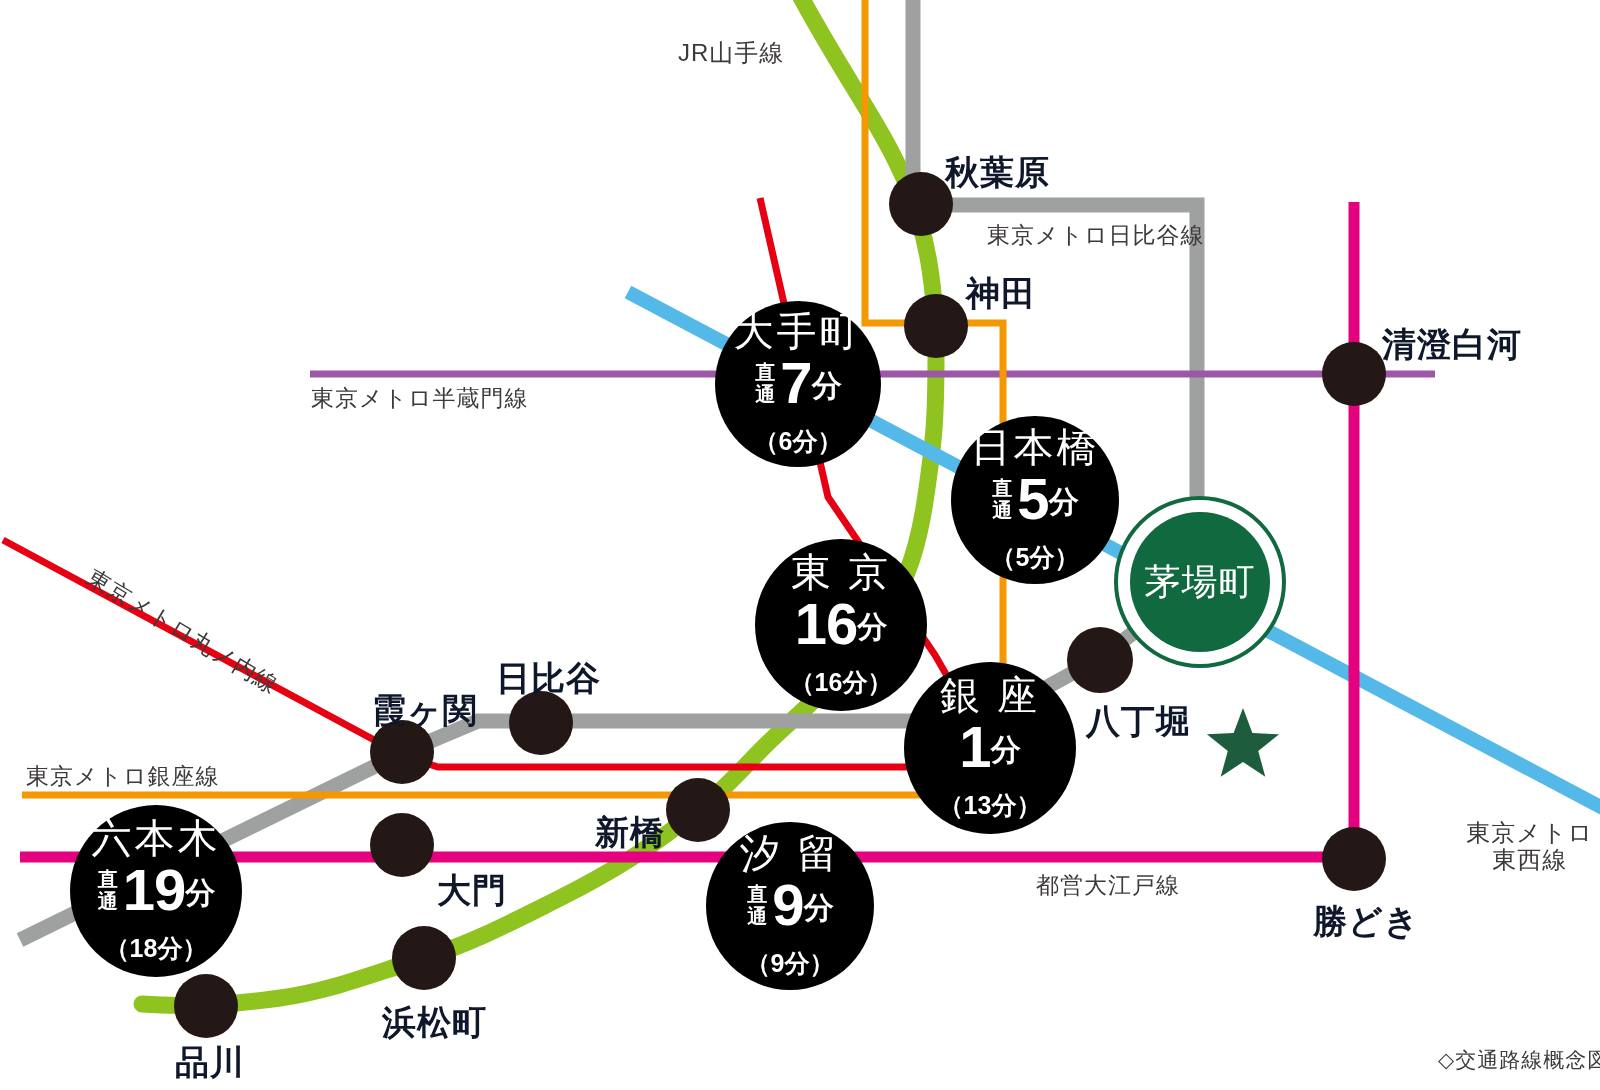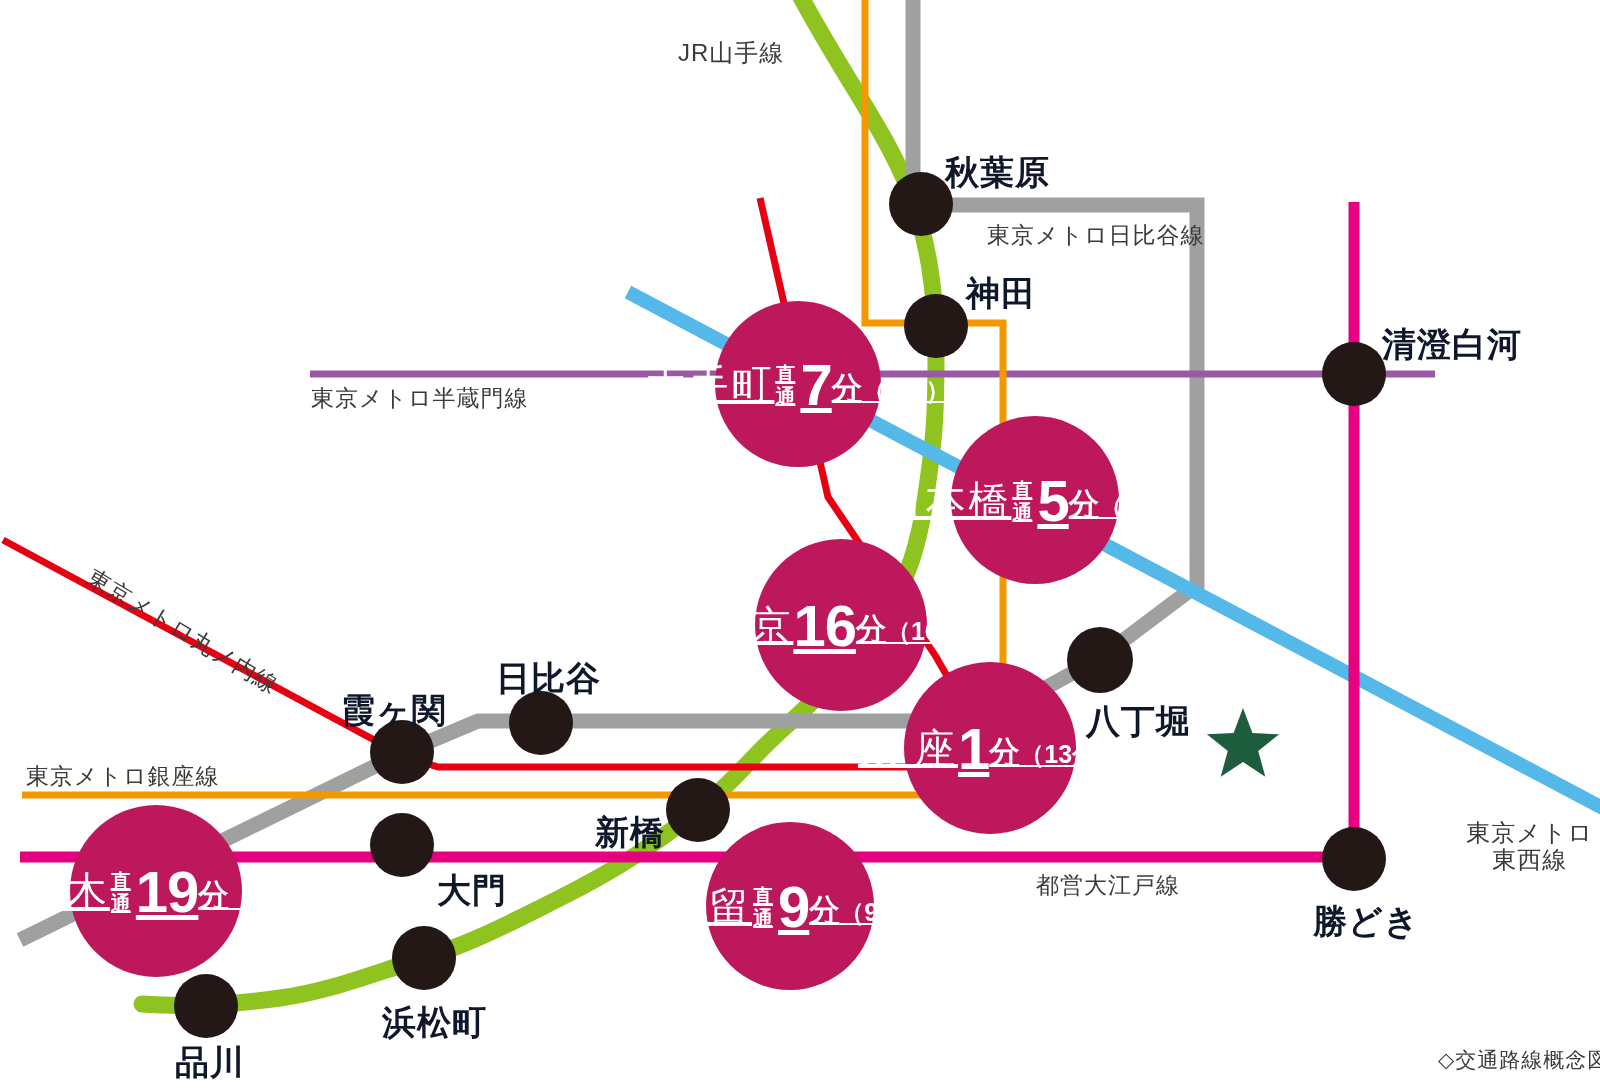--- a/index.html
+++ b/index.html
@@ -2,22 +2,22 @@
 <html><head>
 <meta charset="utf-8">
 <style>
   html,body{margin:0;padding:0;background:#fff;}
   .canvas{position:relative;width:1600px;height:1090px;background:#fff;overflow:hidden;
           font-family:"Liberation Sans","DejaVu Sans",sans-serif;}
   .lines-svg{position:absolute;left:0;top:0;width:1600px;height:1090px;}
   
   .dot{position:absolute;width:64px;height:64px;border-radius:50%;background:#231815;}
   
-  .hub{position:absolute;border-radius:50%;background:#be185d;color:#fff;
-       display:flex;flex-direction:row;align-items:center;justify-content:center;text-align:center;text-decoration:underline;}
+  .hub{position:absolute;border-radius:50%;background:#000000;color:#fff;
+       display:flex;flex-direction:column;align-items:center;justify-content:center;text-align:center;}
   .hub-name{font-size:40px;font-weight:500;letter-spacing:3px;line-height:1.05;white-space:nowrap;}
   .min-row{display:flex;align-items:center;justify-content:flex-end;margin-top:2px;}
   .chokutsu{width:22px;font-size:20px;line-height:1.12;word-break:break-all;text-align:center;
             margin-right:4px;font-weight:600;}
   .min-num{font-size:58px;font-weight:700;line-height:1;letter-spacing:-1px;}
   .min-unit{font-size:30px;font-weight:600;align-self:flex-end;margin-bottom:5px;}
   .paren{font-size:25px;font-weight:600;margin-top:13px;white-space:nowrap;}
   
   .green-st{position:absolute;width:172px;height:172px;box-sizing:border-box;border-radius:50%;
             background:#fff;border:4px solid #10693f;display:flex;align-items:center;justify-content:center;}
@@ -129,25 +129,30 @@
   <div class="hub" style="left:70px;top:805px;width:172px;height:172px">
     <div class="hub-name">六本木</div>
     <div class="min-row">
       <div class="chokutsu">直通</div>
       <div class="min-num">19</div>
       <div class="min-unit">分</div>
     </div>
     <div class="paren">（18分）</div>
   </div>
 
+  <div class="green-st" style="left:1114px;top:496px">
+    <div class="green-inner">
+      <div class="one">茅場町</div>
+    </div>
+  </div>
 
   <div class="small-label" style="left:945px;top:150px">秋葉原</div>
   <div class="small-label" style="left:966px;top:271px">神田</div>
   <div class="small-label" style="left:1382px;top:322px">清澄白河</div>
-  <div class="small-label" style="left:341px;top:688px">霞ヶ関</div>
+  <div class="small-label" style="left:372px;top:688px">霞ヶ関</div>
   <div class="small-label" style="left:496px;top:656px">日比谷</div>
   <div class="small-label" style="left:1086px;top:699px">八丁堀</div>
   <div class="small-label" style="left:595px;top:810px">新橋</div>
   <div class="small-label" style="left:437px;top:868px">大門</div>
   <div class="small-label" style="left:382px;top:1000px">浜松町</div>
   <div class="small-label" style="left:175px;top:1040px">品川</div>
   <div class="small-label" style="left:1313px;top:899px">勝どき</div>
 
   <div class="line-label" style="left:678px;top:37px;font-size:24px">JR山手線</div>
   <div class="line-label" style="left:987px;top:220px">東京メトロ日比谷線</div>

